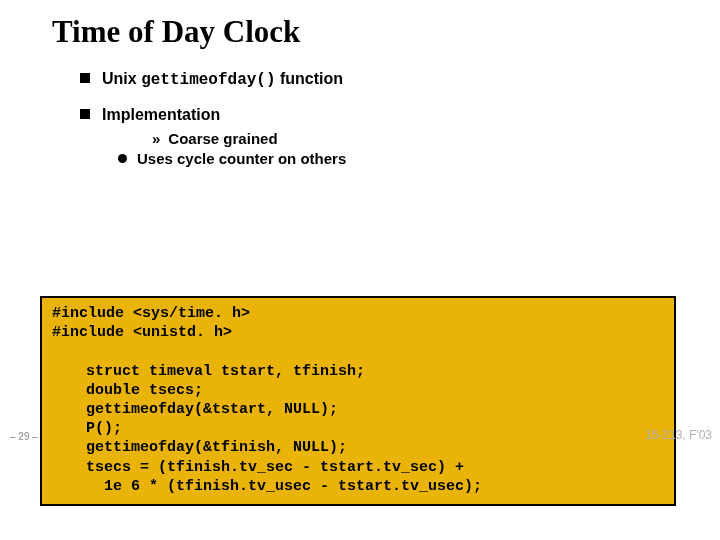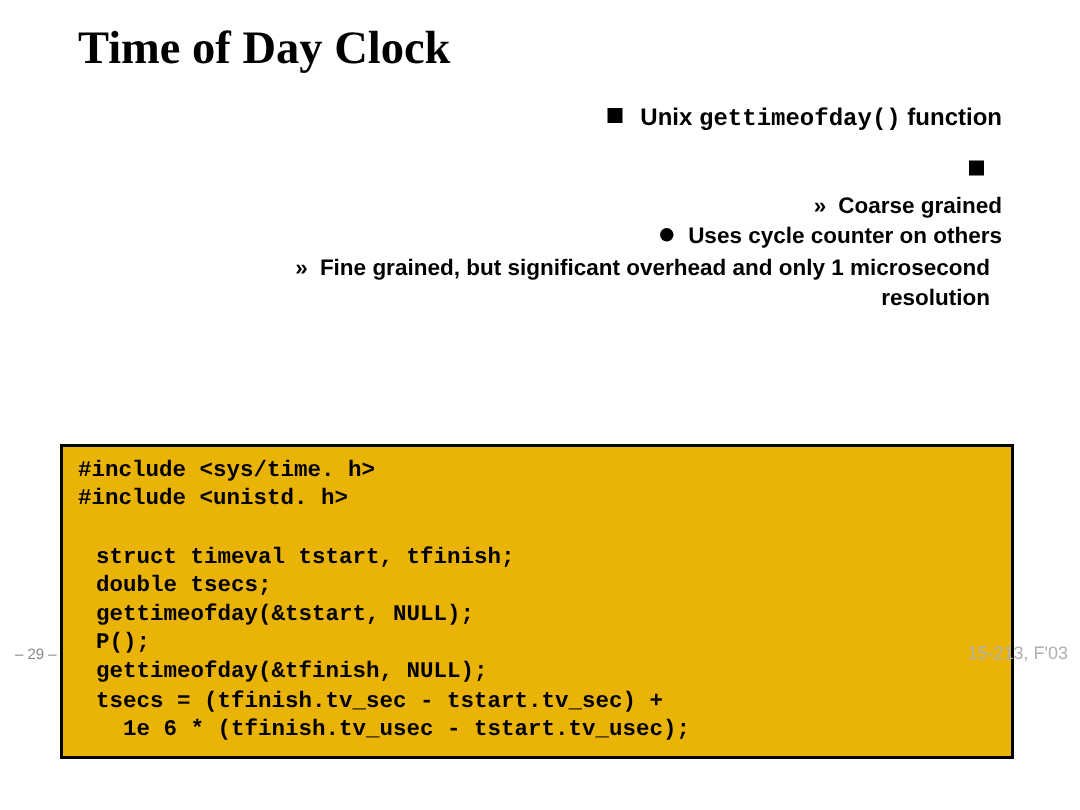--- a/index.html
+++ b/index.html
@@ -22,27 +22,26 @@
   .title {
     position: absolute;
     left: 52px;
     top: 14px;
     font-size: 31px;
     font-weight: bold;
     font-family: "Times New Roman", Times, serif;
   }
   .bullets {
     position: absolute;
-    left: 68px;
+    left: 80px;
     top: 68px;
     width: 600px;
     font-size: 16px;
     font-weight: bold;
     line-height: 1.35;
-    text-align: right;
   }
   .li1 {
     margin-bottom: 12px;
   }
   .sq {
     display: inline-block;
     width: 10px;
     height: 10px;
     background: #000;
     margin-right: 12px;
@@ -83,21 +82,21 @@
     background: #eab308;
     font-family: "Courier New", Courier, monospace;
     font-weight: bold;
     font-size: 15px;
     padding: 6px 10px 8px 10px;
     line-height: 1.28;
     white-space: pre;
     box-sizing: border-box;
   }
   .codebox .indent {
-    margin-left: 12px;
+    margin-left: 34px;
     display: block;
   }
   .pagenum {
     position: absolute;
     left: 10px;
     bottom: 6px;
     font-size: 10px;
     color: #888;
   }
   .footer-right {
@@ -116,32 +115,29 @@
   <div class="title">Time of Day Clock</div>
 
   <div class="bullets">
 
     <div class="li1">
       <span class="sq"></span><span>Unix </span><span class="mono">gettimeofday()</span><span> function</span>
     </div>
 
 
     <div class="li1" style="margin-bottom:4px;">
-      <span class="sq"></span>
+      <span class="sq"></span><span>Implementation</span>
     </div>
 
     <div class="subsub">
       <span class="raq">»</span><span>Coarse grained</span>
     </div>
 
     <div class="sub">
       <span class="disc"></span><span>Uses cycle counter on others</span>
-    </div>
-    <div class="subsub" style="width:520px;">
-      <span class="raq">»</span><span>Fine grained, but significant overhead and only 1 microsecond resolution</span>
     </div>
 
   </div>
 
   <div class="codebox"><span>#include &lt;sys/time. h&gt;</span>
 <span>#include &lt;unistd. h&gt;</span>
 
 <span class="indent">struct timeval tstart, tfinish;</span><span class="indent">double tsecs;</span><span class="indent">gettimeofday(&amp;tstart, NULL);</span><span class="indent">P();</span><span class="indent">gettimeofday(&amp;tfinish, NULL);</span><span class="indent">tsecs = (tfinish.tv_sec - tstart.tv_sec) +</span><span class="indent">  1e 6 * (tfinish.tv_usec - tstart.tv_usec);</span></div>
 
   <div class="pagenum">– 29 –</div>

